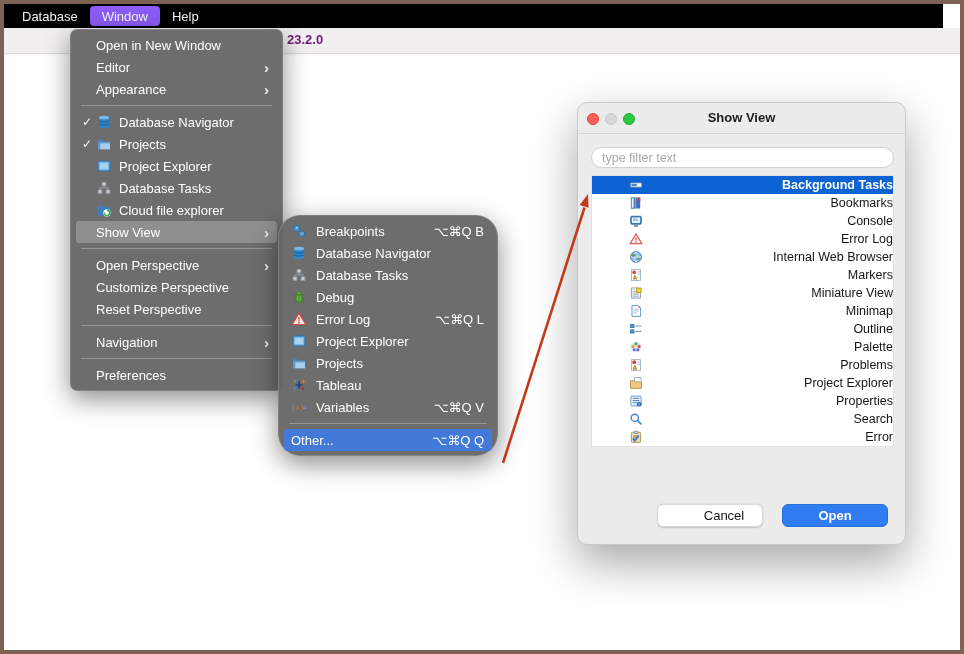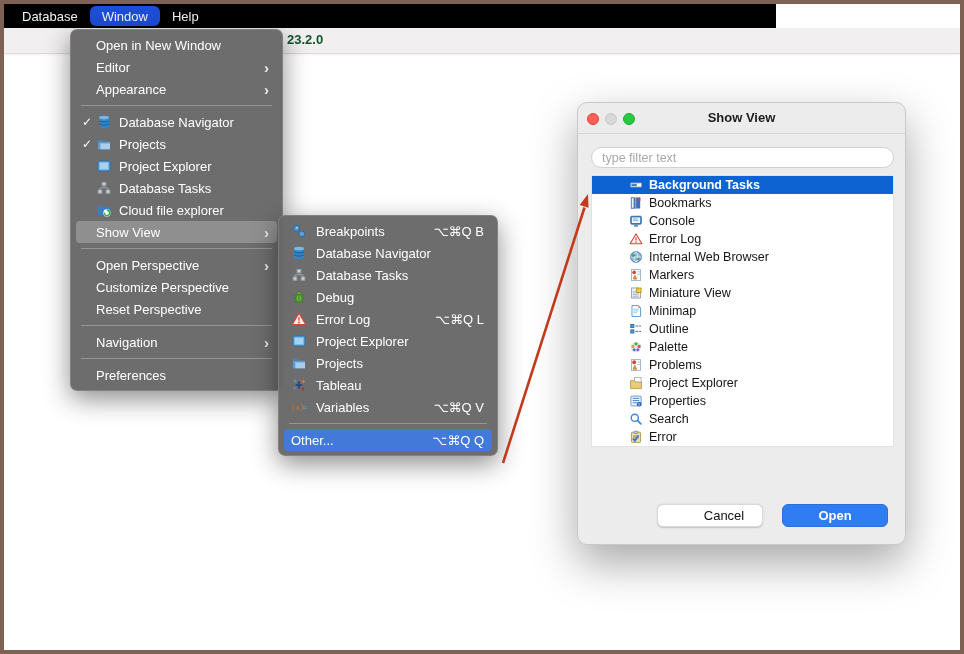--- a/index.html
+++ b/index.html
@@ -3,39 +3,39 @@
 <meta charset="utf-8">
 <title>Show View</title>
 <style>
   * { margin:0; padding:0; box-sizing:border-box; }
   html,body { width:964px; height:654px; overflow:hidden;
     font-family:"Liberation Sans","DejaVu Sans",sans-serif; }
   .frame { position:relative; width:964px; height:654px; background:#fff;
     border:4px solid #7d6153; overflow:hidden; }
 
   
-  .menubar { position:absolute; left:0; top:0; width:772px; height:24px;
+  .menubar { position:absolute; left:0; top:0; width:939px; height:24px;
     background:#000; display:flex; align-items:center; padding-left:6px; z-index:5; }
   .mb-item { color:#f4f4f4; font-size:13px; padding:2px 12px; height:20px;
     line-height:17px; border-radius:4px; }
-  .mb-item.active { background:#1d4ed8;border-radius:6px; }
+  .mb-item.active { background:#8b5cf6; }
 
   
   .titlebar { position:absolute; left:0; top:24px; width:956px; height:26px;
     background:#f1efef; border-bottom:1px solid #dcdada;
     box-shadow:0 1px 3px rgba(0,0,0,.06); z-index:1; }
   .version { position:absolute; left:283px; top:4px; font-size:13px;
-    font-weight:bold; color:#14532d; }
+    font-weight:bold; color:#701a75; }
 
   
   .menu-panel { position:absolute; background:rgba(104,104,104,.97);
     border:1px solid rgba(255,255,255,.14); border-radius:7px;
     box-shadow:0 8px 26px rgba(0,0,0,.45); padding:4px 0; z-index:30; }
   #window-menu { left:66px; top:25px; width:213px; }
-  #show-view-menu { left:274px; top:211px; width:220px; z-index:31; }
+  #show-view-menu { left:274px; top:211px; width:220px; z-index:31;border-radius:22px; }
   .mrow { position:relative; display:flex; align-items:center; height:22px;
     margin:0 5px; border-radius:4px; color:#fff; font-size:13px; }
   #window-menu .mrow { padding:0 8px 0 20px; }
   #show-view-menu .mrow { padding:0 8px 0 7px; }
   .mrow.hl-gray { background:var(--hl-gray); }
   .mrow.hl-blue { background:var(--hl-blue); }
   .check { position:absolute; left:6px; font-size:12px; font-weight:bold; color:#fff; }
   .ic { width:16px; height:16px; flex:0 0 16px; margin-right:7px; }
   #show-view-menu .ic { margin-right:9px; }
   .ic svg { width:100%; height:100%; display:block; }
@@ -57,21 +57,21 @@
   .dlg-title { text-align:center; line-height:30px; font-size:13px;
     font-weight:bold; color:#1c1c1e; }
   .filter { position:absolute; left:13px; top:44px; width:303px; height:21px;
     border:1px solid #d2d0d0; border-radius:11px; background:#fff;
     font-size:12.5px; padding:0 10px; color:#333; outline:none;
     font-family:"Liberation Sans","DejaVu Sans",sans-serif; }
   .filter::placeholder { color:#a9a9a9; }
   .view-list { position:absolute; left:13px; top:72px; width:303px; height:272px;
     background:#fff; border:1px solid #e2e2e2; overflow:hidden; }
   .vrow { display:flex; align-items:center; height:18px; padding-left:37px;
-    font-size:12.5px; color:#151515; white-space:nowrap; }
+    font-size:12.5px; color:#151515; white-space:nowrap;justify-content:space-between; }
   .vrow .ic { width:14px; height:14px; flex:0 0 14px; margin-right:6px; }
   .vrow.selected { background:var(--sel-blue); color:#fff; font-weight:bold; }
   .btn { position:absolute; top:401px; width:106px; height:23px; border-radius:6px;
     font-size:13px; font-family:"Liberation Sans","DejaVu Sans",sans-serif;
     display:flex; align-items:center; justify-content:center; }
   .btn.cancel { left:79px; background:#fff; color:#111;
     border:1px solid #dadada; box-shadow:0 .5px 1.5px rgba(0,0,0,.18);padding-left:28px; }
   .btn.open { left:204px; background:var(--open-blue); color:#fff;
     font-weight:bold; border:1px solid #2a70dd; }
 

